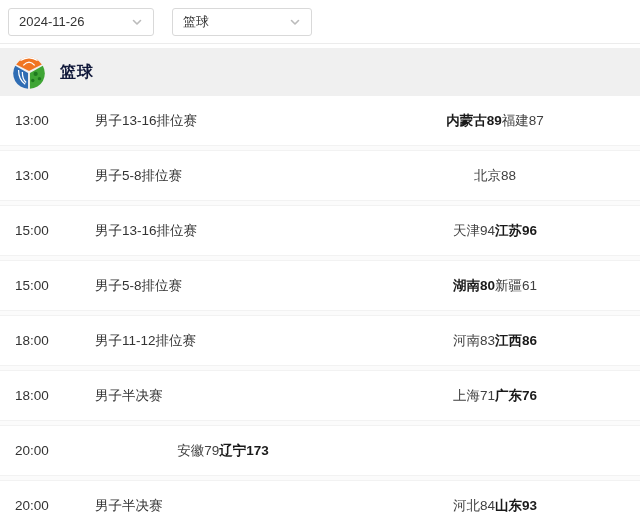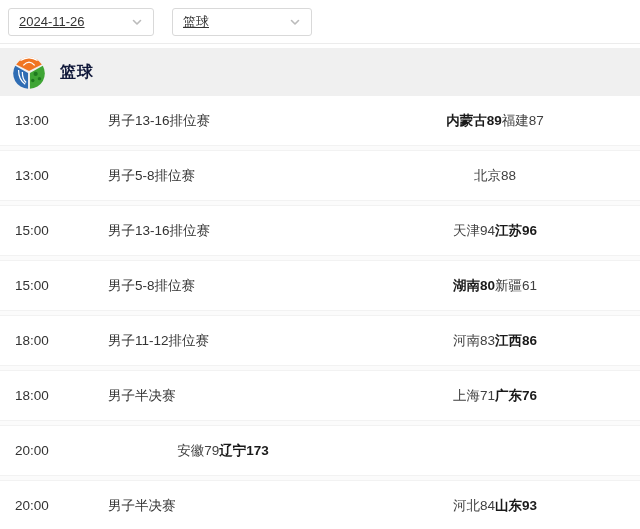--- a/index.html
+++ b/index.html
@@ -1,36 +1,36 @@
 <!DOCTYPE html>
 <html><head>
 <meta charset="utf-8">
 <style>
   html,body{margin:0;padding:0;background:#fff;}
   body{font-family:"Liberation Sans","DejaVu Sans",sans-serif;color:#333;}
   .page{width:640px;height:529px;overflow:hidden;background:#fff;}
 
   
   .topbar{height:43px;border-bottom:1px solid #ececec;display:flex;align-items:center;padding-left:8px;background:#fff;}
-  .select{display:flex;align-items:center;justify-content:space-between;height:28px;border:1px solid #d9d9d9;border-radius:3px;background:#fff;padding:0 10px;box-sizing:border-box;font-size:13px;color:#333;cursor:pointer;text-decoration:underline;}
+  .select{display:flex;align-items:center;justify-content:space-between;height:28px;border:1px solid #d9d9d9;border-radius:3px;background:#fff;padding:0 10px;box-sizing:border-box;font-size:13px;color:#333;cursor:pointer;}
   .select.date{width:146px;}
   .select.sport{width:140px;margin-left:18px;}
   .chev{width:12px;height:12px;flex:0 0 auto;margin-left:8px;}
   .chev polyline{fill:none;stroke:#bbb;stroke-width:1.6;stroke-linecap:round;stroke-linejoin:round;}
 
   
   .section-header{margin-top:4px;height:48px;background:#f0f0f0;display:flex;align-items:center;padding-left:10px;}
   .logo{width:38px;height:38px;flex:0 0 auto;}
   .section-title{margin-left:12px;font-size:16px;font-weight:700;color:#10183a;letter-spacing:1px;}
 
   
   .match-row{display:flex;align-items:center;height:49px;padding:0 17px 0 15px;background:#fff;font-size:13.5px;}
   .sep{height:4px;background:#fbfbfb;border-top:1px solid #f2f2f2;border-bottom:1px solid #f2f2f2;}
   .time{width:80px;flex:0 0 auto;color:#333;}
-  .event{flex:1;color:#333;margin-left:13px;}
+  .event{flex:1;color:#333;}
   .teams{width:256px;flex:0 0 auto;display:flex;justify-content:center;}
   .team-line{display:flex;justify-content:space-between;align-items:center;line-height:22px;color:#404040;}
   .team-line.winner{font-weight:700;color:#1a1a1a;}
   .score{text-align:right;}
 </style>
 </head>
 <body>
 
 <div class="page">
 

